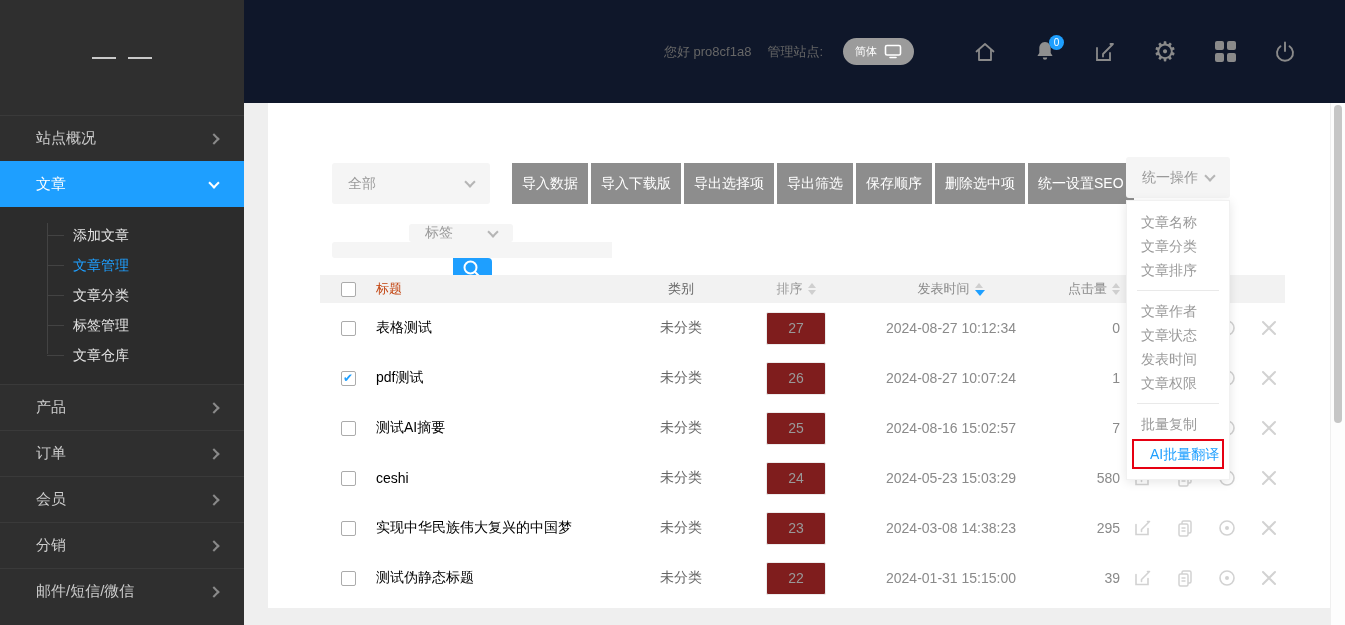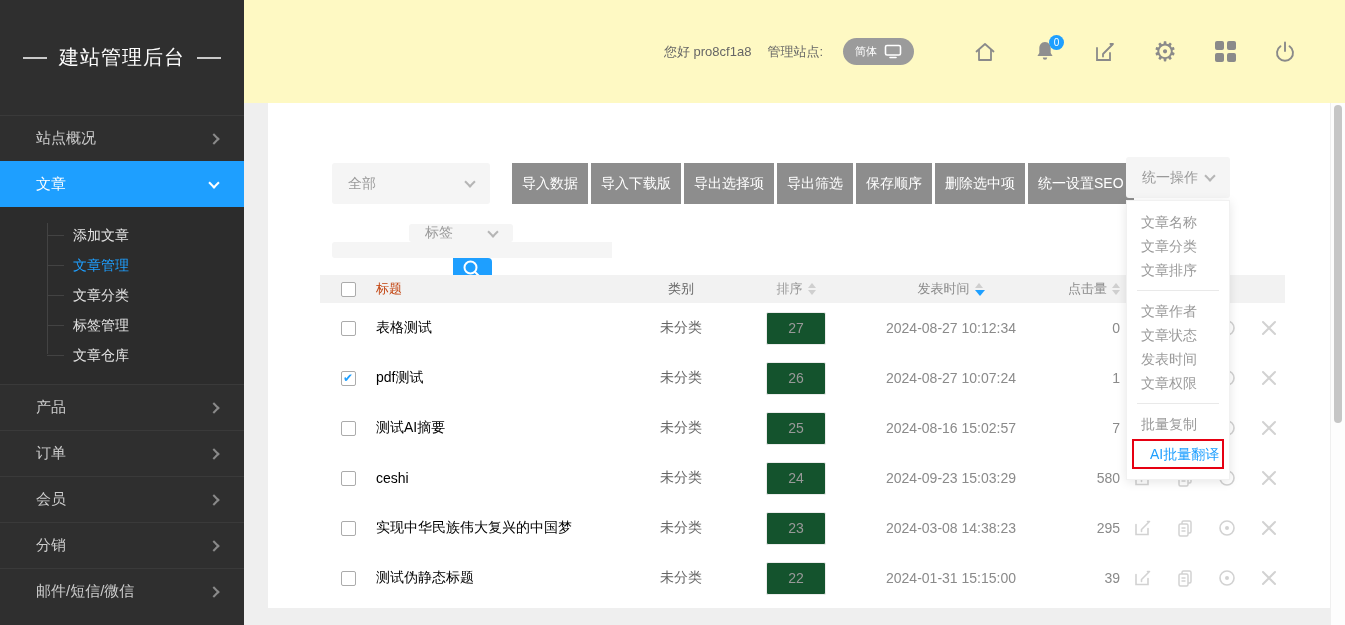--- a/index.html
+++ b/index.html
@@ -20,21 +20,21 @@
   .chev.right { transform:rotate(-45deg); }
   .chev.down  { transform:rotate(45deg); margin-top:-3px; }
   .side-item.active .chev { border-color:#ffffff; }
   .submenu { padding:13px 0 14px 0; position:relative; background:#2c2c2c; }
   .submenu::before { content:''; position:absolute; left:47px; top:16px; bottom:30px; width:1px; background:#434343; }
   .sub-item { height:30px; line-height:30px; padding-left:73px; font-size:14px; color:#e3e3e3; position:relative; cursor:pointer; }
   .sub-item::before { content:''; position:absolute; left:47px; top:50%; width:17px; height:1px; background:#434343; }
   .sub-item.cur { color:#1e9fff; }
 
   
-  .topbar { position:absolute; left:244px; top:0; width:1101px; height:103px; background:#fef9c3;
+  .topbar { position:absolute; left:244px; top:0; width:1101px; height:103px; background:#0f172a;
             display:flex; align-items:center; justify-content:flex-end; padding-right:47px; }
   .topbar .hello { font-size:13px; color:#666; margin-right:16px; }
   .topbar .manage { font-size:13px; color:#666; margin-right:20px; }
   .lang-pill { height:27px; padding:0 12px; background:#9b9b9b; border-radius:14px; display:flex;
                align-items:center; gap:7px; color:#fff; font-size:11px; margin-right:24px; cursor:pointer; }
   .top-icon { width:26px; height:26px; display:flex; align-items:center; justify-content:center;
               margin-left:34px; cursor:pointer; color:#8a8a8a; position:relative; }
   .gear-glyph { font-size:27px; line-height:26px; color:#8a8a8a; font-family:"DejaVu Sans",sans-serif; }
   .grid-glyph { display:grid; grid-template-columns:9px 9px; grid-template-rows:9px 9px; gap:3px; }
   .grid-glyph i { background:#8a8a8a; border-radius:2px; }
@@ -79,21 +79,21 @@
   .c-title { width:250px; color:#000000; }
   .thead .c-title { color:#c2410c; }
   .c-cat { width:110px; justify-content:center; color:#666; }
   .c-sort { width:120px; justify-content:center; color:#999; }
   .c-date { width:190px; justify-content:center; color:#8a8a8a; }
   .c-clicks { width:80px; justify-content:flex-end; color:#8a8a8a; padding-right:6px; }
   .c-actions { width:159px; justify-content:center; gap:22px; }
   .cbox { width:15px; height:15px; background:#fff; border:1px solid #ababab; border-radius:2px;
           display:flex; align-items:center; justify-content:center; cursor:pointer; }
   .cbox.checked::after { content:'✔'; color:#1e9fff; font-size:12px; font-weight:bold; line-height:1; }
-  .sort-box { width:60px; height:33px; background:#14532d; border:1px solid #ececec; border-radius:2px;
+  .sort-box { width:60px; height:33px; background:#7f1d1d; border:1px solid #ececec; border-radius:2px;
               display:flex; align-items:center; justify-content:center; color:#999; font-size:14px; }
   .sorter { display:inline-flex; flex-direction:column; margin-left:5px; gap:2px; }
   .arr { width:0; height:0; border-left:4px solid transparent; border-right:4px solid transparent; }
   .arr.up { border-bottom:5px solid #cfcfcf; }
   .arr.down { border-top:5px solid #cfcfcf; }
   .arr.down.blue { border-top:6px solid #1e9fff; border-left-width:5px; border-right-width:5px; }
   .act-icon { width:20px; height:20px; color:#d2d2d2; cursor:pointer; display:flex; align-items:center; justify-content:center; }
 
   
   .scrollbar { position:absolute; right:0; top:103px; width:14px; height:522px; background:#fdfdfd; z-index:11; }
@@ -102,21 +102,20 @@
   svg { display:block; }
 </style>
 </head>
 <body>
 
 <div class="stage">
 
   <div class="sidebar">
     <div class="logo">
       <span class="bar"></span>
-      <span class="logo-text">建站管理后台</span>
       <span class="bar"></span>
     </div>
     <div>
         <div class="side-item">
           <span class="side-label">站点概况</span>
           <i class="chev right"></i>
         </div>
         <div class="side-item active">
           <span class="side-label">文章</span>
           <i class="chev down"></i>
@@ -402,21 +401,21 @@
           </div>
           <div class="trow">
             <div class="cell c-check">
               <span class="cbox"></span>
             </div>
             <div class="cell c-title">ceshi</div>
             <div class="cell c-cat">未分类</div>
             <div class="cell c-sort">
               <span class="sort-box">24</span>
             </div>
-            <div class="cell c-date">2024-09-23 15:03:29</div>
+            <div class="cell c-date">2024-05-23 15:03:29</div>
             <div class="cell c-clicks">580</div>
             <div class="cell c-actions">
   <span class="act-icon">
     <svg width="20" height="20" viewBox="0 0 20 20" fill="none" stroke="currentColor" stroke-width="1.6">
       <path d="M3 6.5 V16.5 H15 V10.5" stroke-linecap="round"></path>
       <path d="M8.5 11.5 L16.5 3.5 M16.5 3.5 l-2-0 M8.5 11.5 l0 2" stroke-linecap="round"></path>
     </svg>
   </span>
   <span class="act-icon">
     <svg width="20" height="20" viewBox="0 0 20 20" fill="none" stroke="currentColor" stroke-width="1.5">

